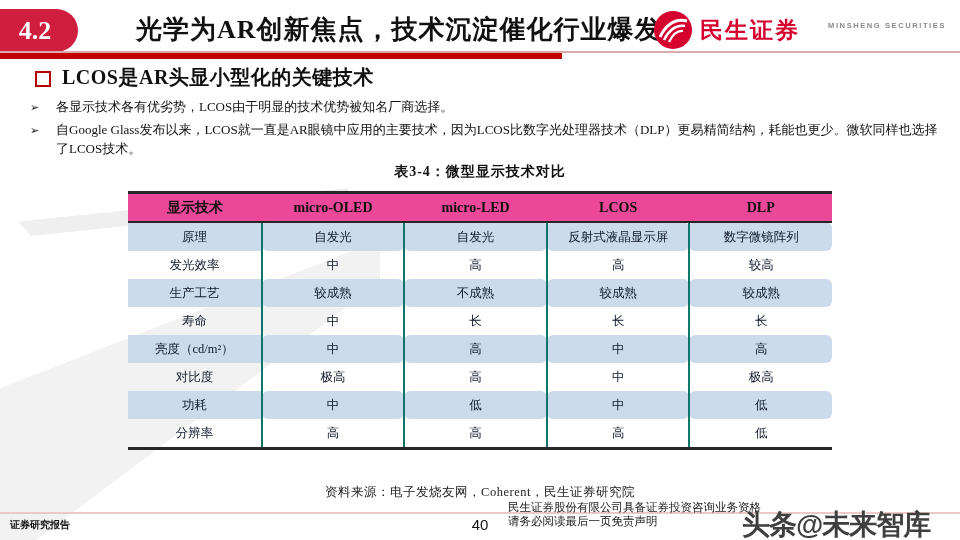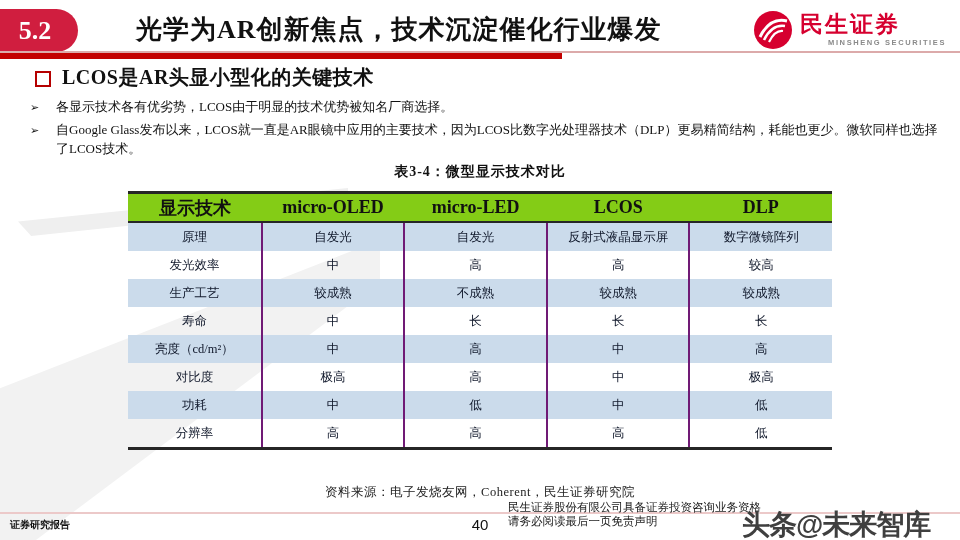--- a/index.html
+++ b/index.html
@@ -10,44 +10,44 @@
   .bg-swoosh-a{position:absolute;z-index:0;left:18px;top:188px;width:330px;height:48px;
                background:#efefef;clip-path:polygon(0 70%,100% 0,100% 30%,4% 100%);}
   .bg-swoosh-b{position:absolute;z-index:0;left:-20px;top:240px;width:400px;height:300px;
                background:#f2f2f2;clip-path:polygon(100% 0,0 52%,0 100%,14% 100%,100% 14%);}
   
   .badge{left:0;top:9px;width:78px;height:43px;background:#d01e3f;
          border-radius:0 24px 24px 0;display:flex;align-items:center;justify-content:center;}
   .badge span{color:#fff;font-size:26px;font-weight:bold;padding-right:8px;}
   .page-title{left:88px;top:12px;font-size:26px;font-weight:bold;letter-spacing:1px;white-space:nowrap;margin-left:48px;}
   .logo{top:10px;right:14px;display:flex;align-items:center;gap:7px;}
-  .logo-text{display:flex;flex-direction:column;line-height:1;}
+  .logo-text{display:flex;flex-direction:row;line-height:1;}
   .logo-cn{color:#d6002f;font-size:23px;font-weight:bold;letter-spacing:2px;
            font-family:"Liberation Sans",sans-serif;}
   .logo-en{color:#8a8a8a;font-size:7.5px;letter-spacing:1.6px;margin-top:3px;
            font-family:"Liberation Sans",sans-serif;font-weight:bold;padding-left:28px;}
   .hdr-thin-line{left:0;top:51px;width:960px;height:2px;background:#dcaaaa;}
   .hdr-thick-line{left:0;top:53px;width:562px;height:6px;background:#c30000;}
   
   .sq{left:35px;top:71px;width:12px;height:12px;border:2.5px solid #b50000;background:#fff;}
   .section-heading{left:62px;top:64px;font-size:20px;font-weight:bold;letter-spacing:.5px;}
   
   .bullets{left:30px;top:97px;width:916px;display:flex;flex-direction:column;gap:3px;}
   .bullet{display:flex;font-size:13px;line-height:19px;}
   .bullet .marker{width:26px;flex:0 0 26px;font-size:11px;color:#111;padding-top:1px;}
   
   .tbl-title{left:128px;top:163px;width:704px;text-align:center;font-size:14px;font-weight:bold;letter-spacing:1px;}
   .tbl-wrap{left:128px;top:191px;width:704px;}
   table{width:100%;border-collapse:collapse;table-layout:fixed;}
   col.c0{width:19%;}
-  thead th{font-size:18px;font-weight:bold;height:25px;background:#84cc16;
+  thead th{font-size:14px;font-weight:bold;height:25px;background:#ec4899;
            border-top:3px solid #262626;border-bottom:2px solid #262626;text-align:center;}
   tbody td{font-size:12.5px;height:26px;text-align:center;color:#0f172a;margin-left:44px;}
   tbody tr:nth-child(odd) td{background:#cbdbeb;}
-  tbody td:not(:first-child){border-left:2px solid #701a75;}
+  tbody td:not(:first-child){border-left:2px solid #0f766e;border-radius:6px;}
   tbody tr:last-child td{border-bottom:3px solid #262626;}
   .source{left:128px;top:484px;width:704px;text-align:center;font-size:12.5px;color:#222;letter-spacing:.5px;}
   
   .ft-line{left:0;top:512px;width:960px;height:1.5px;background:#ecc9c9;}
   .ft-left{left:10px;top:518px;font-size:10px;font-weight:bold;
            font-family:"Liberation Sans",sans-serif;color:#111;}
   .ft-page{left:0;top:516px;width:960px;text-align:center;font-size:15px;
            font-family:"Liberation Sans",sans-serif;color:#111;}
   .ft-right{left:508px;top:501px;font-size:11.5px;line-height:13.5px;font-weight:normal;
             font-family:"Liberation Sans",sans-serif;color:#1a1a1a;}
@@ -55,21 +55,21 @@
              letter-spacing:-1px;font-family:"Liberation Sans",sans-serif;z-index:3;
              text-shadow:1px 1px 0 rgba(255,255,255,.55);white-space:nowrap;}
 </style>
 </head>
 <body>
 
 <div class="bg-swoosh-a"></div>
 <div class="bg-swoosh-b"></div>
 
 <div class="layer badge">
-  <span>5.2</span>
+  <span>4.2</span>
 </div>
 <div class="layer page-title">光学为AR创新焦点，技术沉淀催化行业爆发</div>
 
 <div class="layer logo">
   <svg width="40" height="40" viewBox="0 0 40 40">
     <circle cx="20" cy="20" r="19" fill="#d6002f"></circle>
     <path d="M7 27 Q17 7 34 11" stroke="#fff" stroke-width="3" fill="none"></path>
     <path d="M11 30 Q19 14 32 16" stroke="#fff" stroke-width="2.6" fill="none"></path>
     <path d="M16 32 Q22 20 30 21" stroke="#fff" stroke-width="2.2" fill="none"></path>
   </svg>

